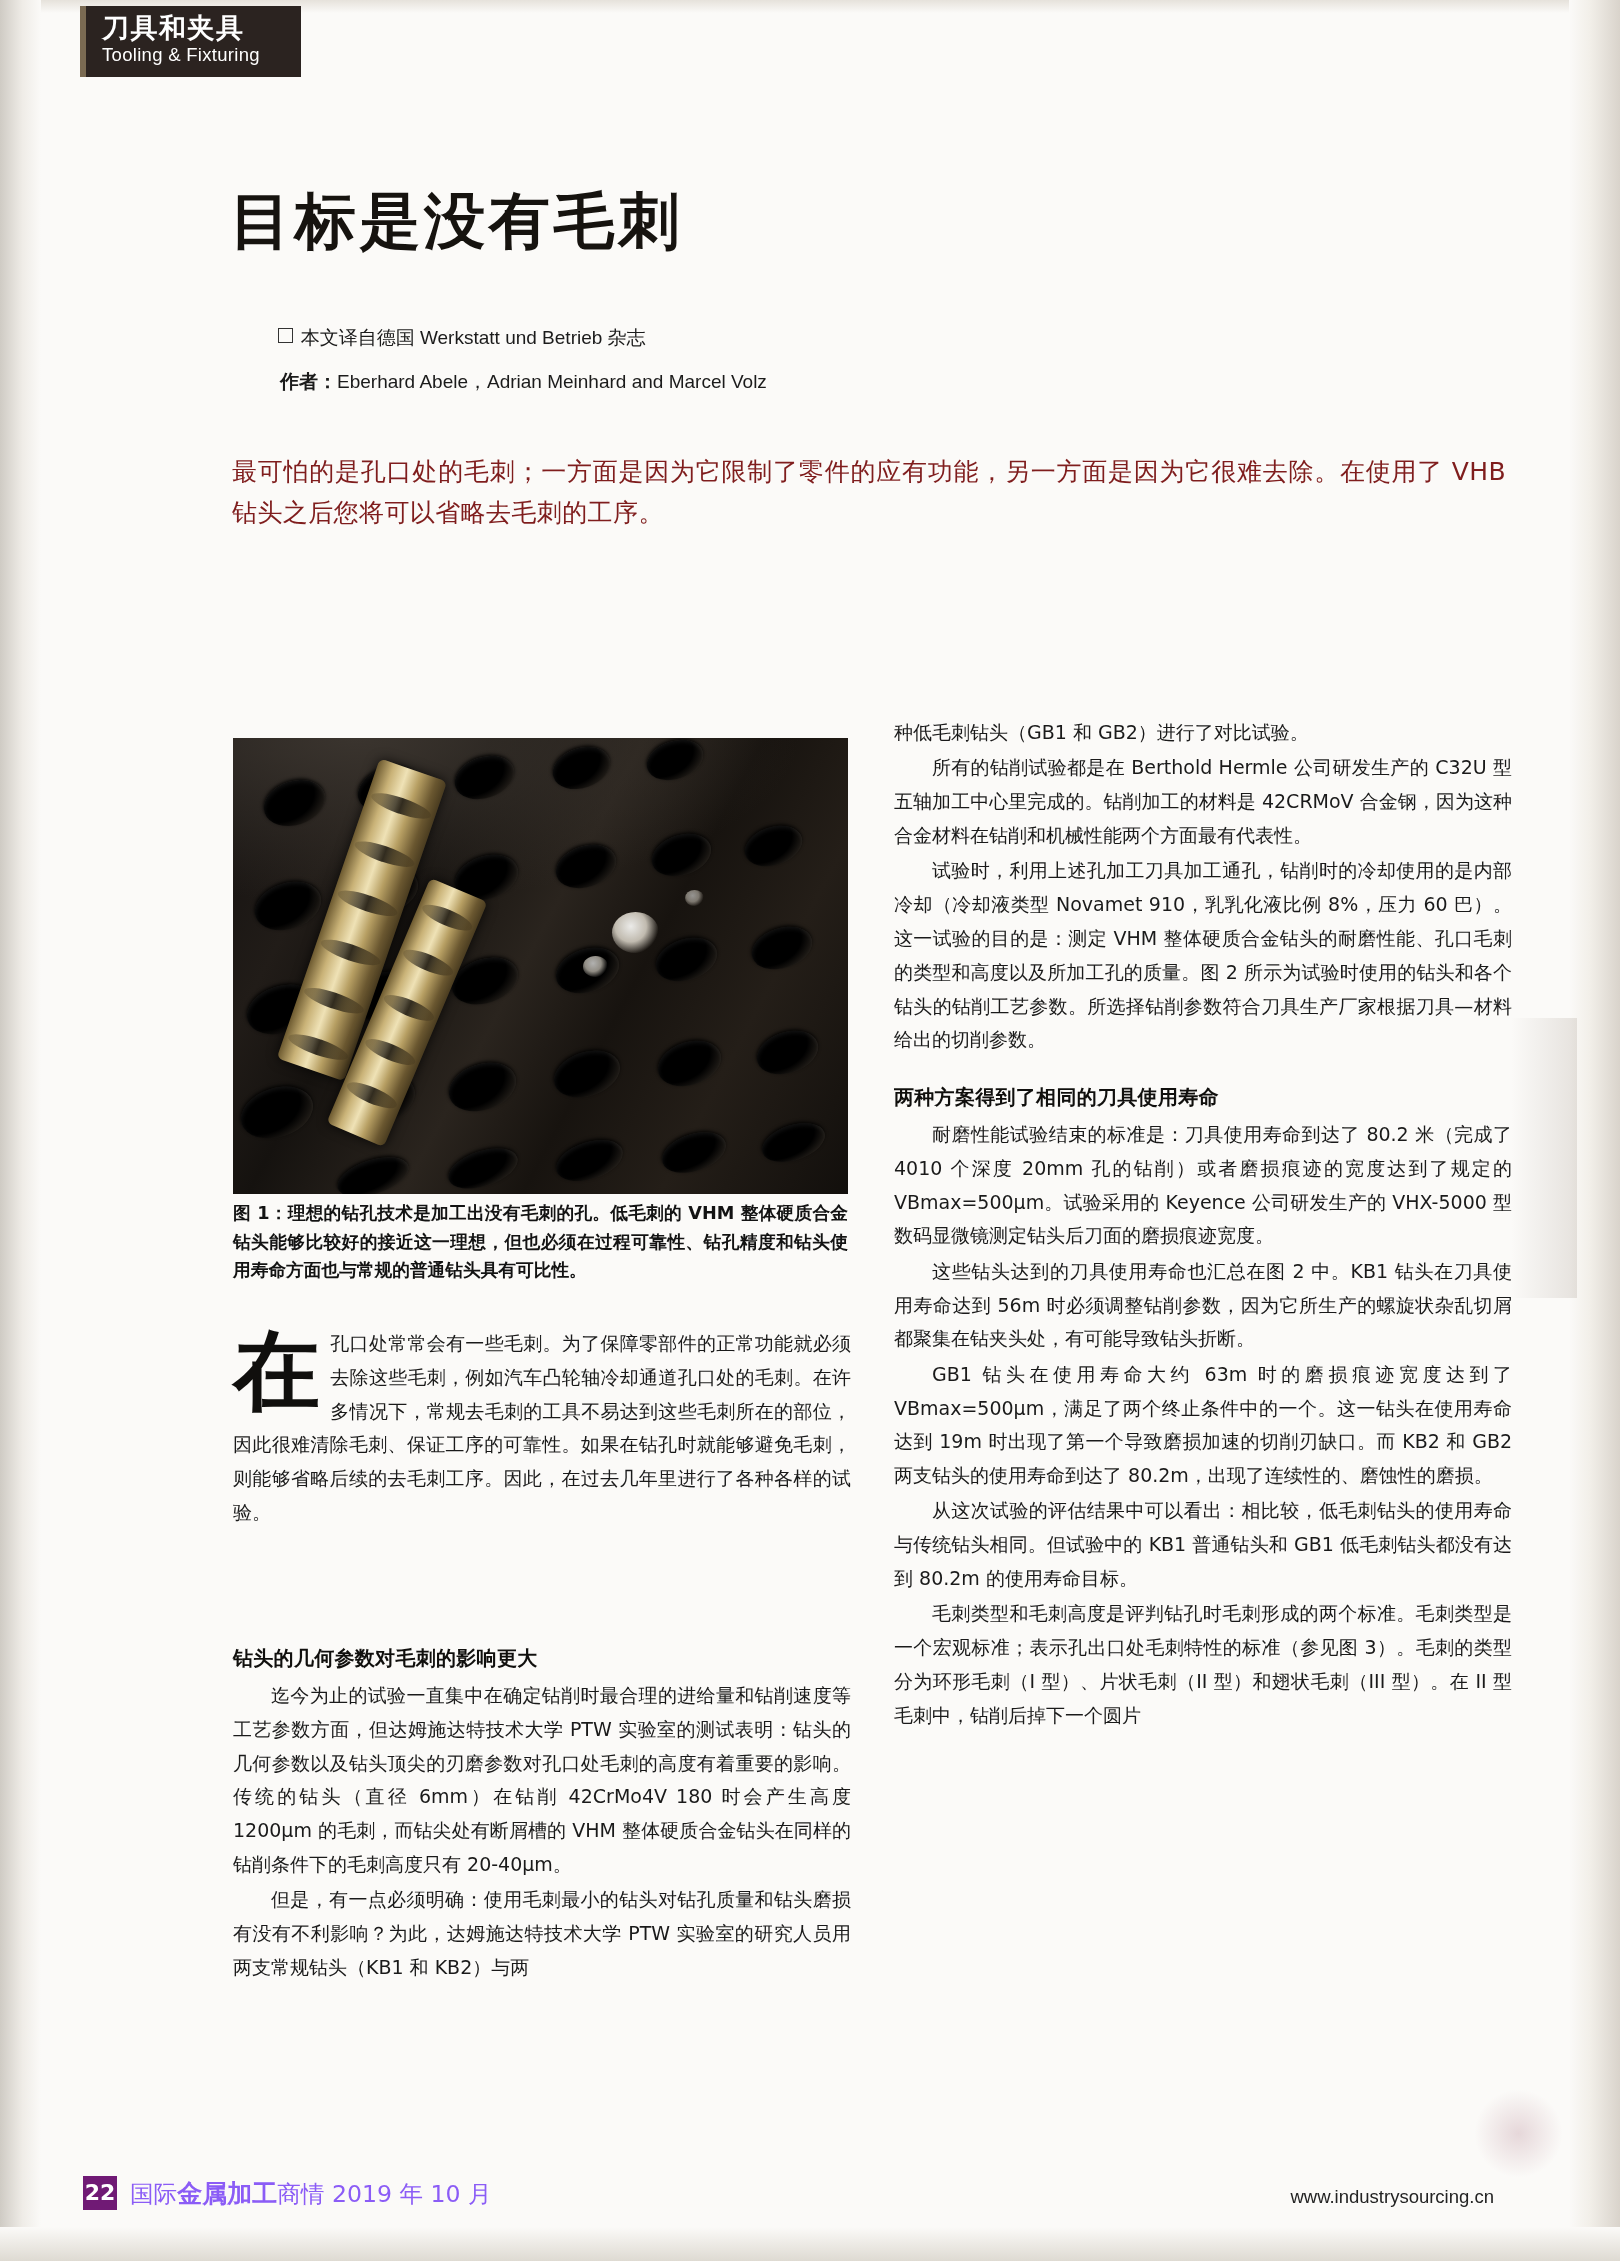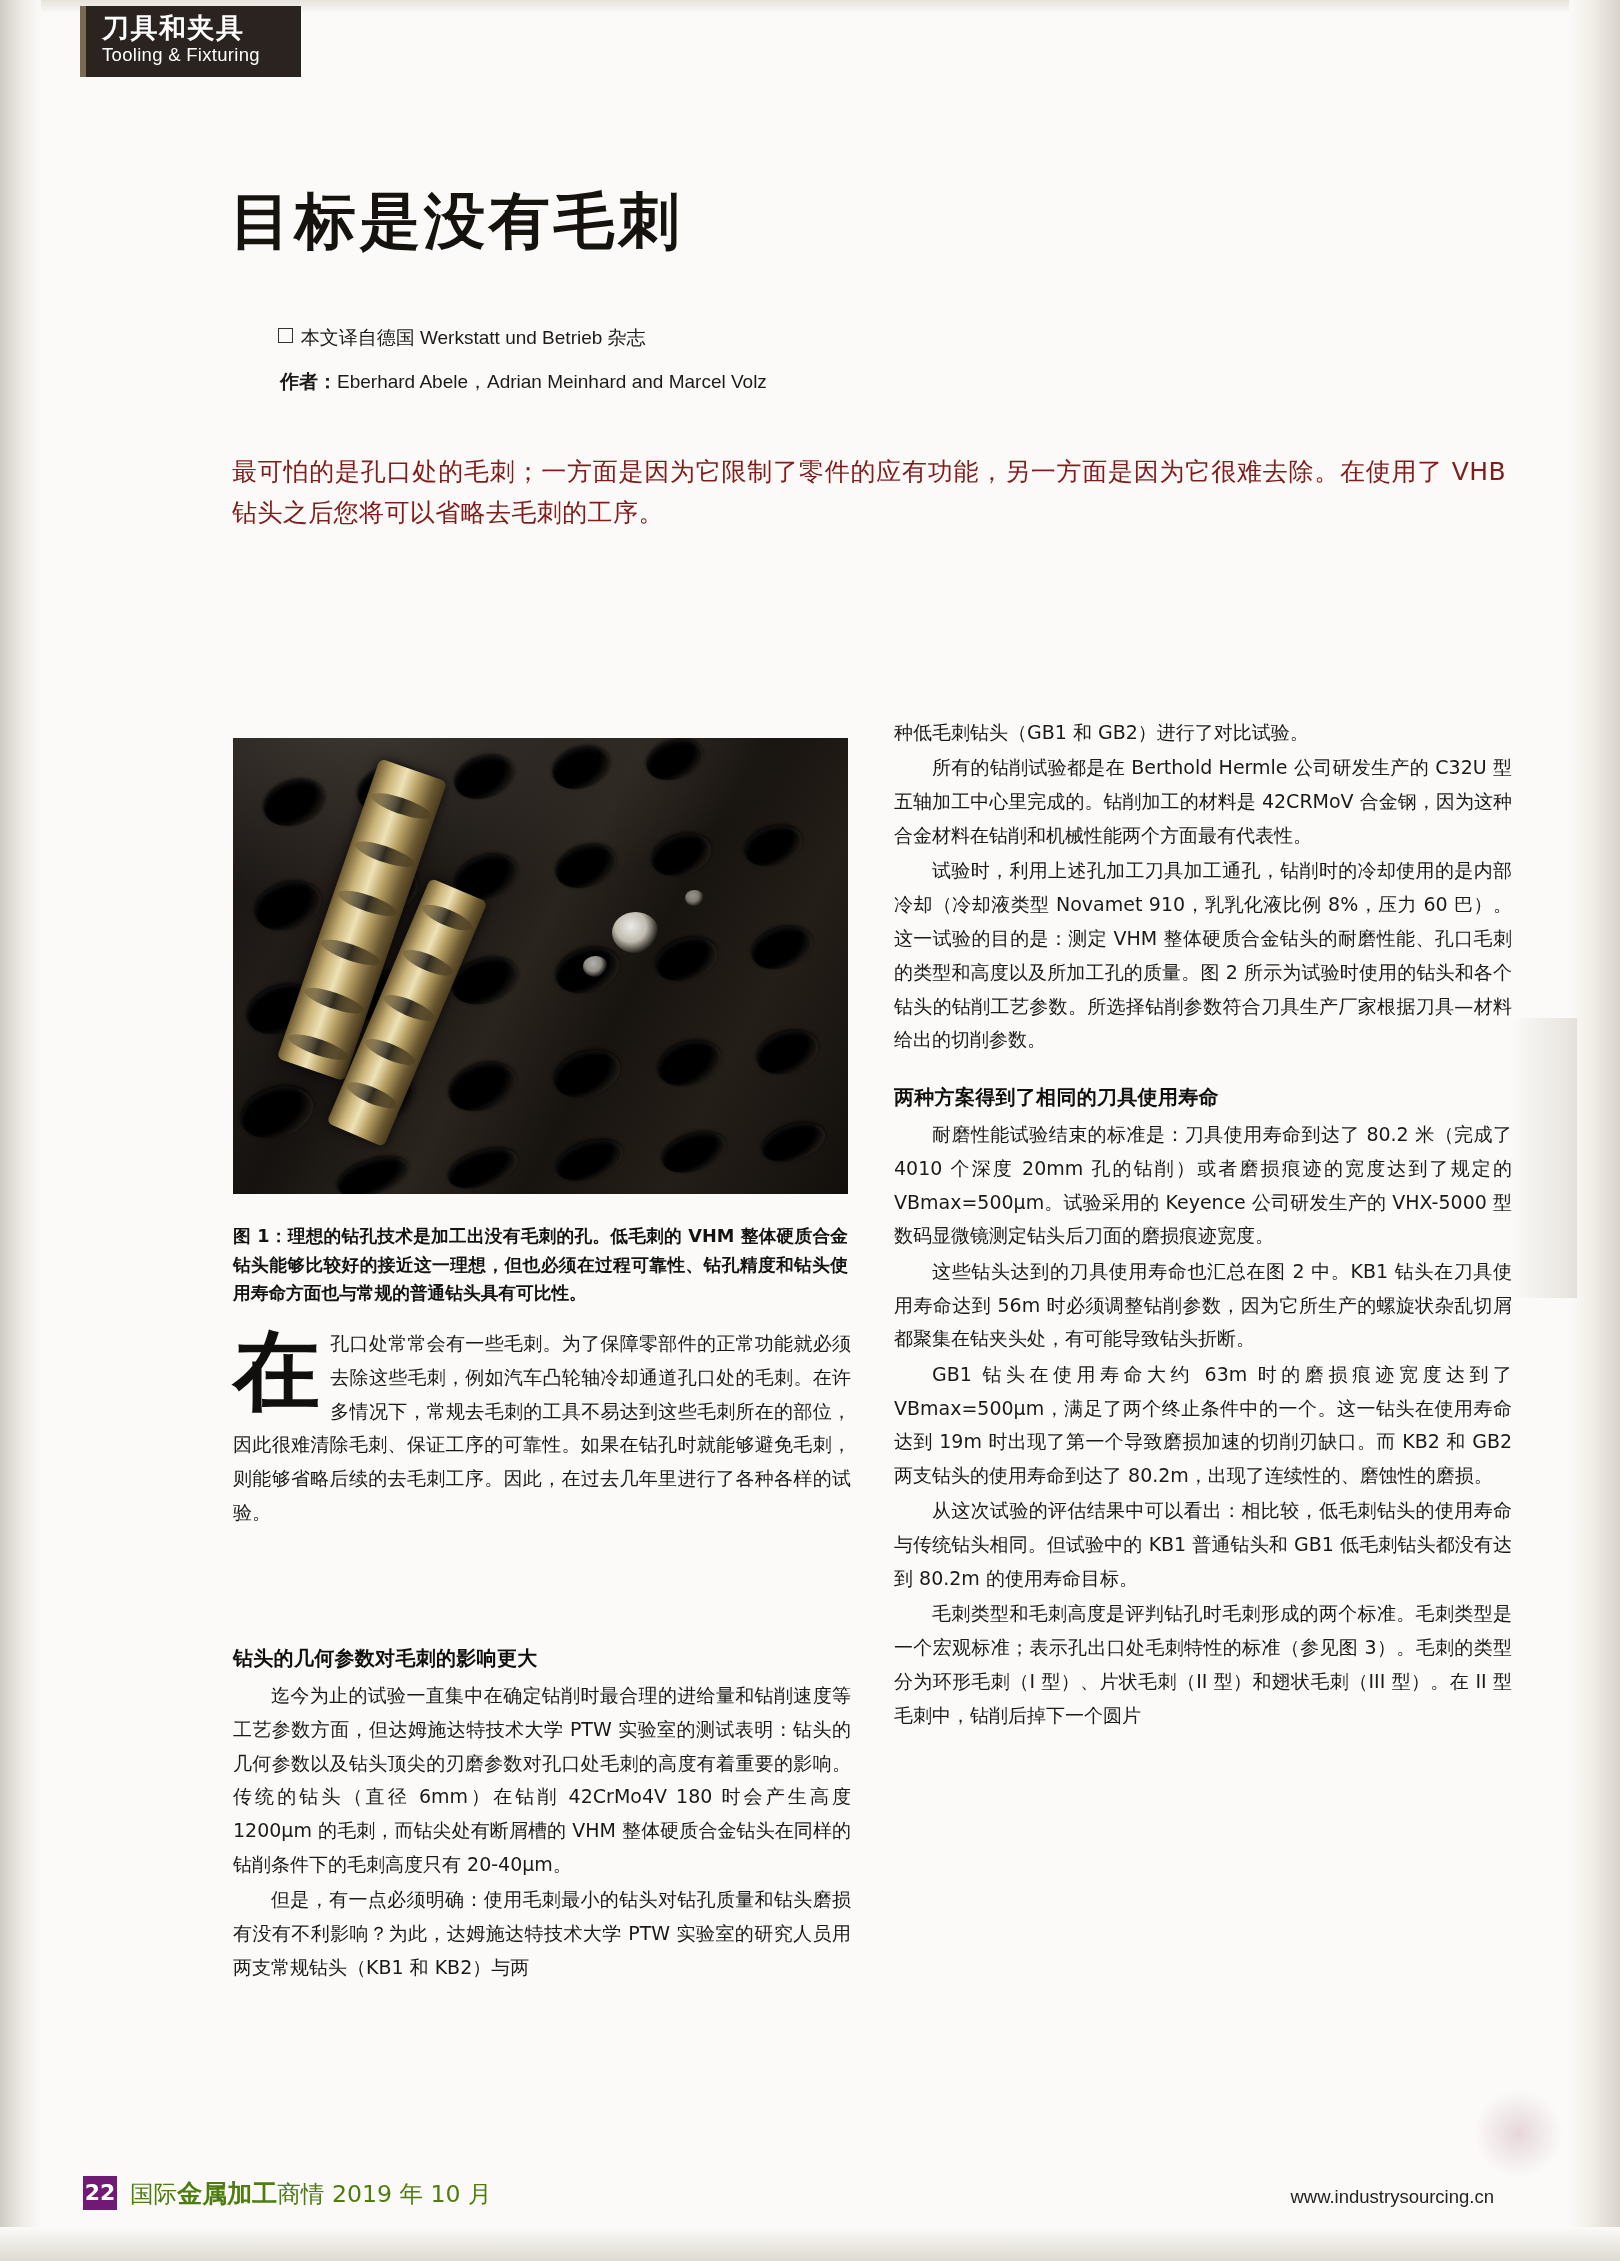--- a/index.html
+++ b/index.html
@@ -198,21 +198,21 @@
   .drill .flute {
     position: absolute;
     left: 6%;
     width: 88%;
     height: 16px;
     background: linear-gradient(90deg, rgba(25,20,12,0.1), rgba(20,16,10,0.85), rgba(25,20,12,0.1));
     border-radius: 50%;
   }
 
   .figure-caption {
-    margin-top: 28px;
+    margin-top: 5px;
     font-family: "DejaVu Sans", sans-serif;
     font-weight: bold;
     font-size: 17.7px;
     line-height: 1.62;
     color: #131313;
     text-align: justify;
   }
 
   
   .dropcap-wrap {
@@ -262,21 +262,21 @@
     font-size: 22px;
     line-height: 34px;
     text-align: center;
   }
   .footer-left {
     position: absolute;
     left: 130px;
     top: 2177px;
     font-family: "DejaVu Sans", sans-serif;
     font-size: 23.6px;
-    color: #4d7c0f;
+    color: #8b5cf6;
     white-space: nowrap;
   }
   .footer-left b { font-weight: bold; font-size: 25px; }
   .footer-right {
     position: absolute;
     right: 127px;
     top: 2186px;
     font-family: "Liberation Sans", sans-serif;
     font-size: 18.5px;
     color: #232323;

